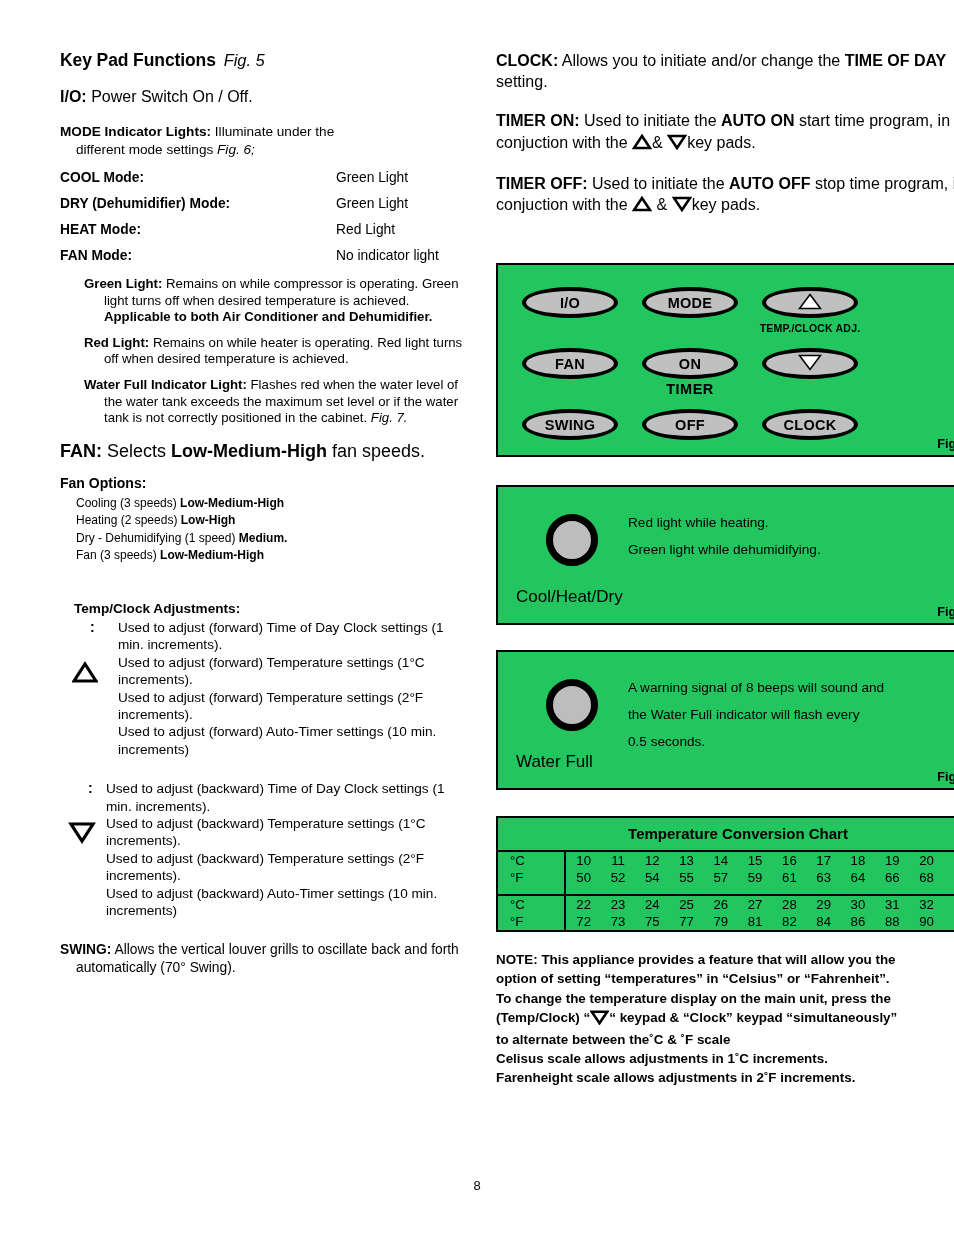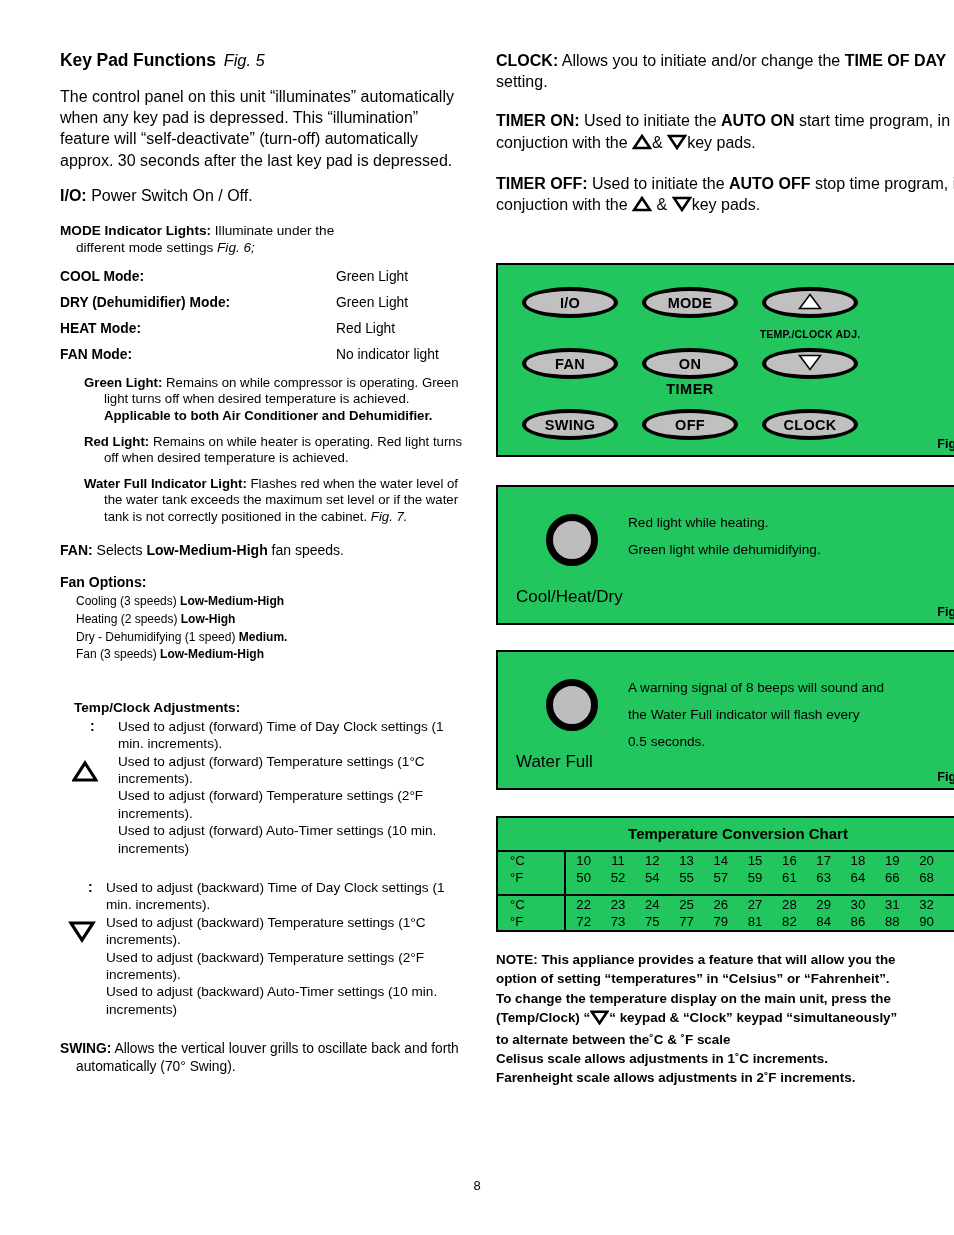--- a/index.html
+++ b/index.html
@@ -158,21 +158,21 @@
   .key-row3 { top: 144px; }
 
   .kp-caption {
     position: absolute;
     font-size: 10.5px;
     font-weight: bold;
     text-align: center;
     line-height: 12px;
     letter-spacing: 0.2px;
   }
-  #temp-clock-adj-label { left: 256px; top: 63px; width: 112px; }
+  #temp-clock-adj-label { left: 256px; top: 57px; width: 112px; }
   #timer-label {
     left: 144px; top: 118px; width: 96px;
     font-size: 14.5px; letter-spacing: 0.5px;
   }
 
   
   .light-box { height: 140px; }
   .light-dot {
     position: absolute;
     left: 48px;
@@ -249,21 +249,20 @@
 <body>
 
 <div class="page">
 
   <div class="col-left">
 
     <h1 class="section-title">
       <span>Key Pad Functions</span><span class="figref">Fig. 5</span>
     </h1>
 
-    <p class="body">The control panel on this unit “illuminates” automatically when any key pad is depressed.  This “illumination” feature will “self-deactivate” (turn-off) automatically approx. 30 seconds after the last key pad is depressed.</p>
 
     <p class="body" style="margin-bottom:16px;">
       <span class="b">I/O:</span>
       <span>Power Switch On / Off.</span>
     </p>
 
     <p class="body-sm" style="margin-bottom:11px;">
       <span class="b">MODE Indicator Lights:</span>
       <span>Illuminate under the</span><br>
       <span style="padding-left:16px;">different mode settings</span>
@@ -295,21 +294,21 @@
     <p class="sub-block">
       <span class="b">Red Light:</span>
       <span>Remains on while heater is operating.  Red light turns off when desired temperature is achieved.</span>
     </p>
 
     <p class="sub-block" style="margin-bottom:16px;">
       <span class="b">Water Full Indicator Light:</span>
       <span>Flashes red when the water level of the water tank exceeds the maximum set level or if the water tank is not correctly positioned in the cabinet. </span><span class="i">Fig. 7.</span>
     </p>
 
-    <p class="body-sm" style="font-size:14px;margin-bottom:15px;">
+    <p class="body-sm" style="font-size:18px;margin-bottom:15px;">
       <span class="b">FAN:</span>
       <span>Selects </span><span class="b">Low-Medium-High</span><span> fan speeds.</span>
     </p>
 
     <p class="body-sm b" style="font-size:14px;margin-bottom:2px;">Fan Options:</p>
 
     <p class="fan-line">
       <span>Cooling (3 speeds) </span><span class="b">Low-Medium-High</span>
     </p>
     <p class="fan-line">

